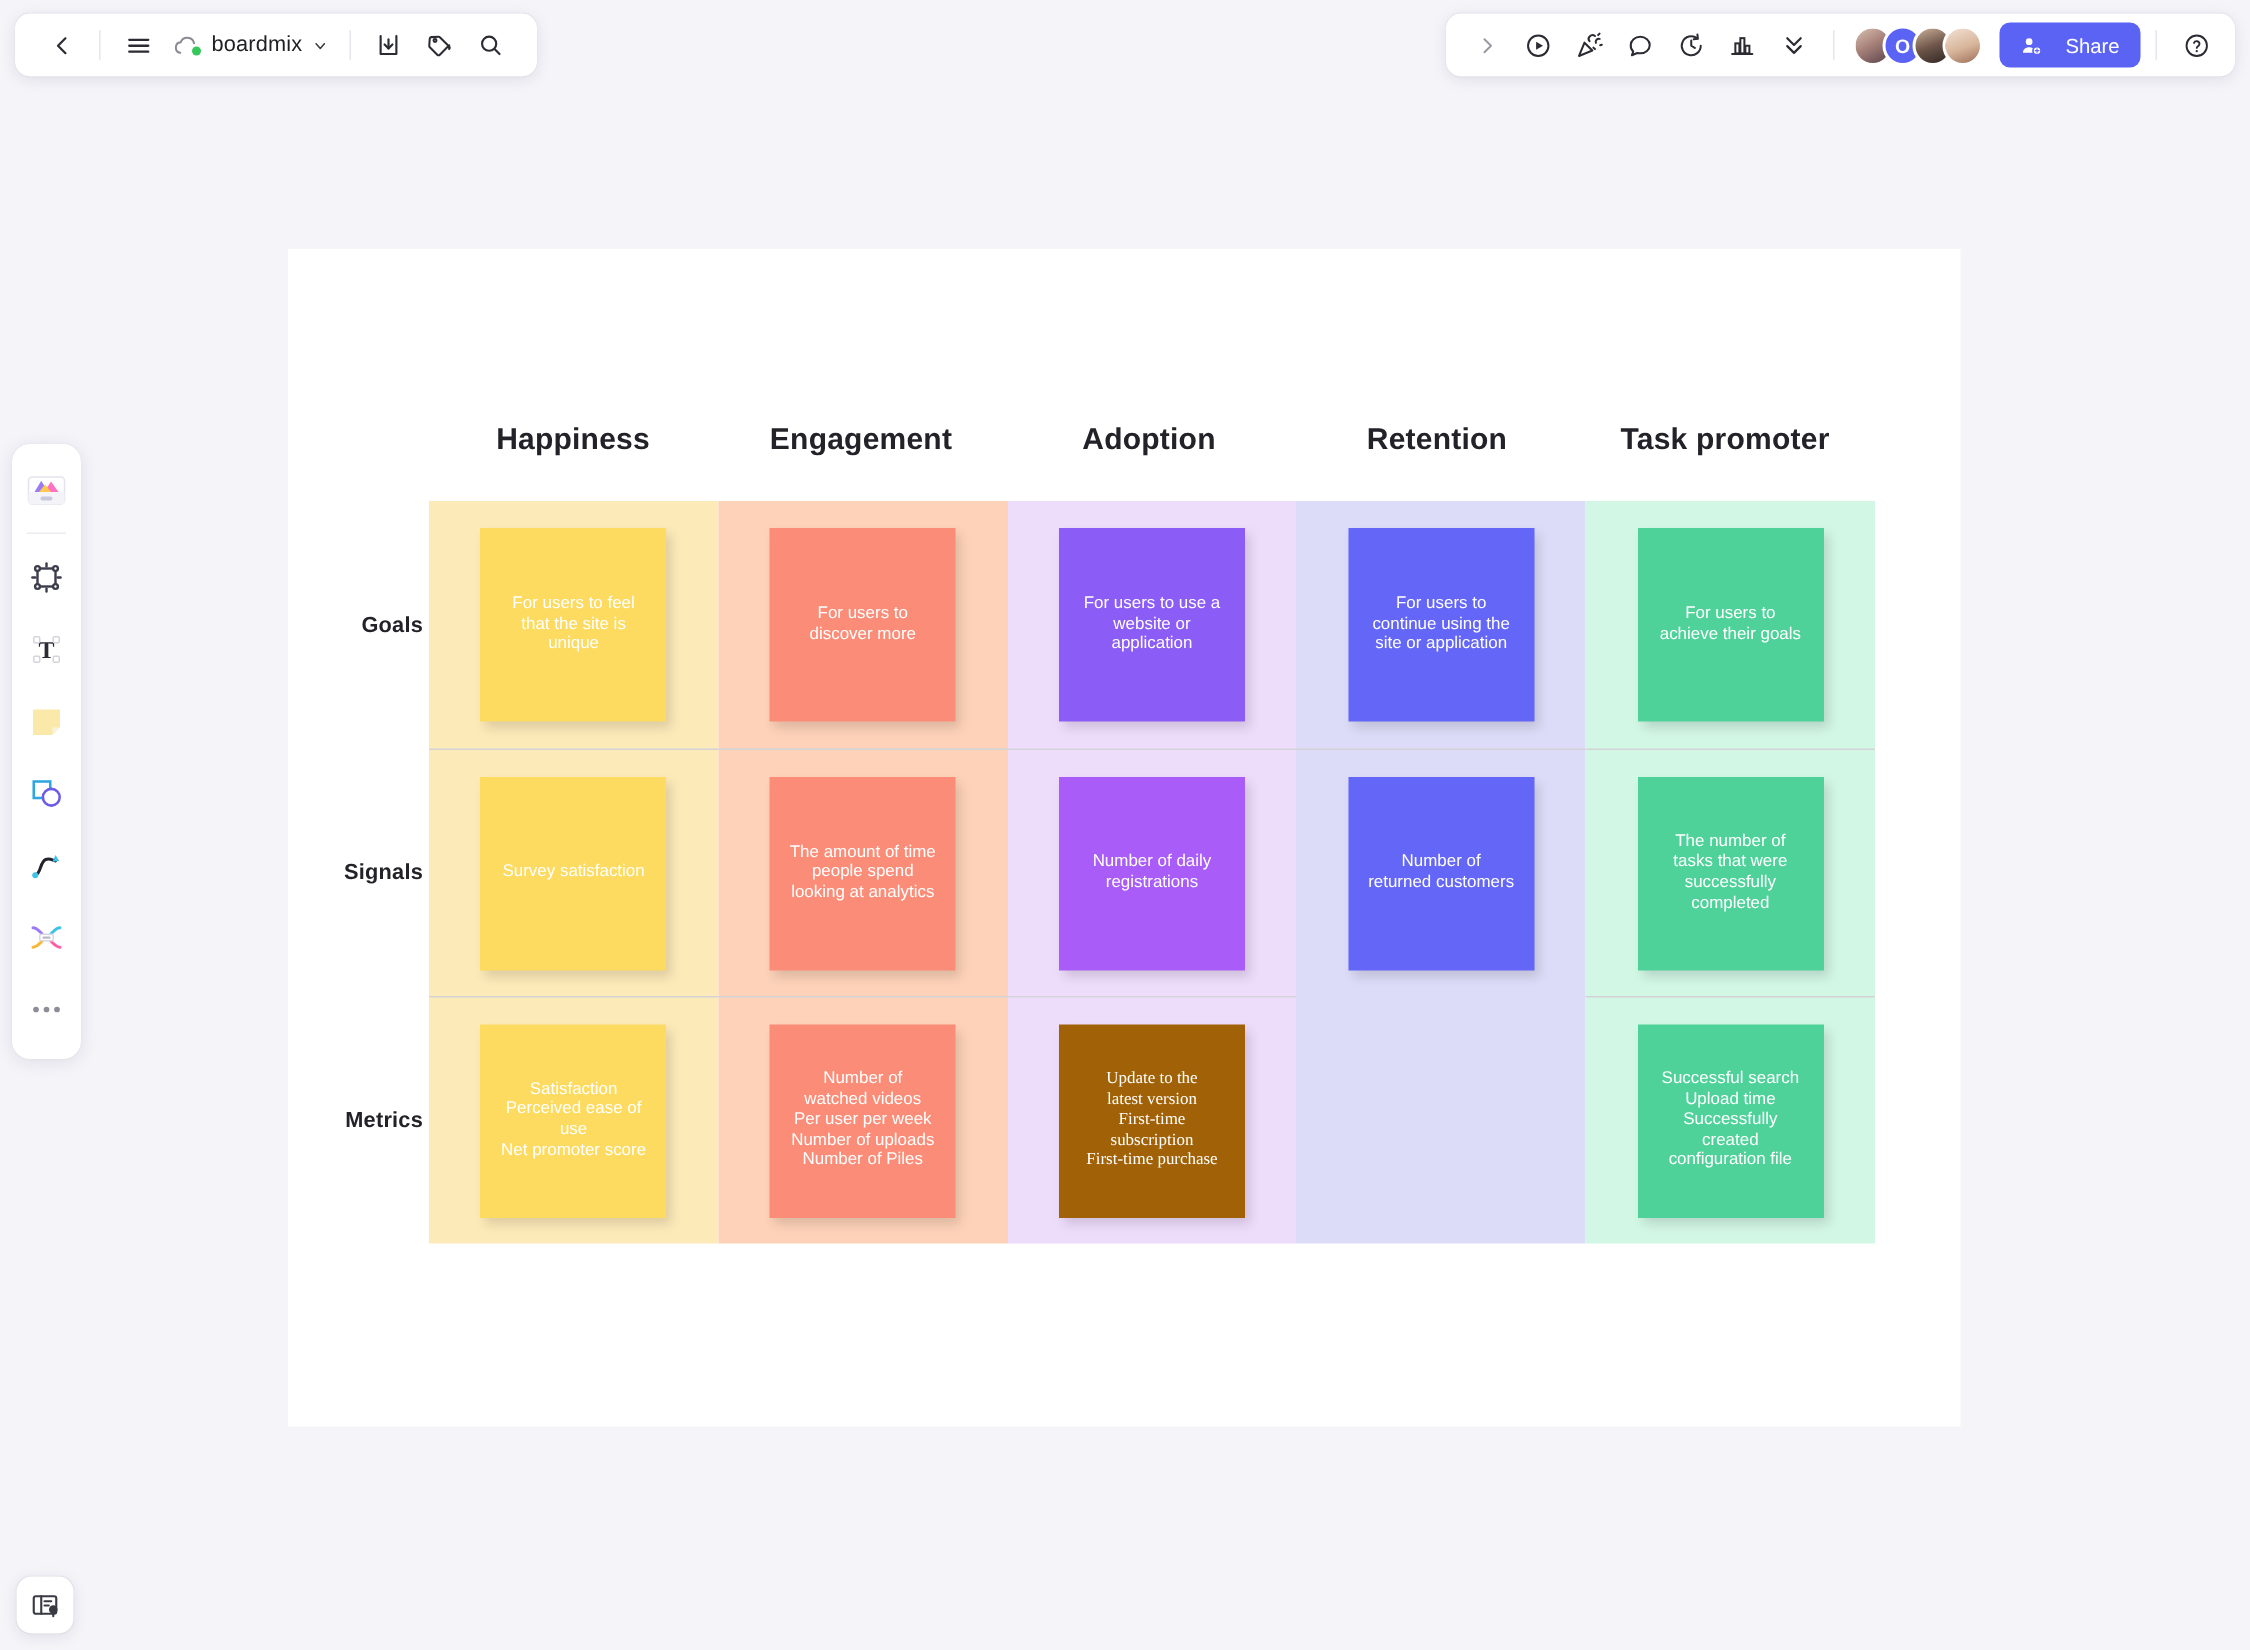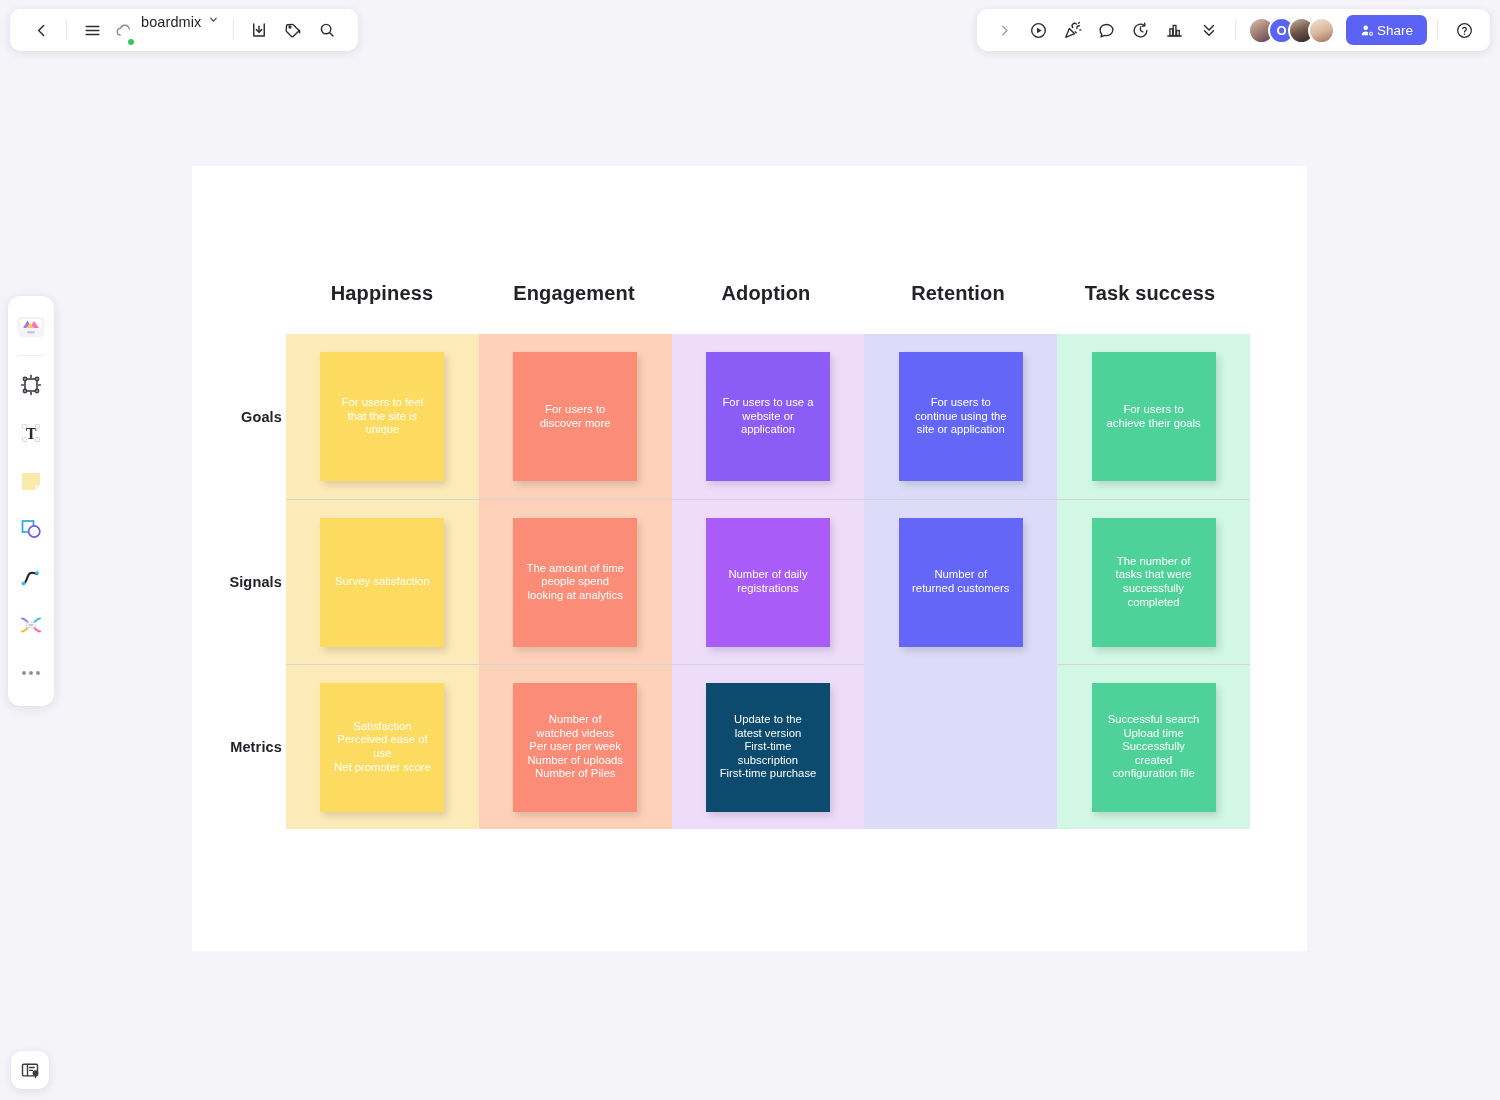--- a/index.html
+++ b/index.html
@@ -14,42 +14,42 @@
   
   .tl-bar {
     position: absolute; left: 10px; top: 9px;
     height: 42px; display: flex; align-items: center;
     background: #fff; border-radius: 10px;
     box-shadow: 0 2px 10px rgba(30,30,60,.10), 0 0 1px rgba(0,0,0,.08);
     padding: 0 14px; gap: 0px;
   }
   .tl-bar .ic { width: 34px; height: 34px; display: flex; align-items: center; justify-content: center; border-radius: 7px; cursor: pointer; }
   .tl-div { width: 1px; height: 20px; background: #e6e6ec; margin: 0 8px; }
-  .doc-chip { display: flex; gap: 7px; padding: 0 6px; height: 32px; border-radius: 7px; cursor: pointer; }
+  .doc-chip { display: flex; align-items: center; gap: 7px; padding: 0 6px; height: 32px; border-radius: 7px; cursor: pointer; }
   .doc-name { font-size: 14.5px; color: #1f1f24; font-weight: 500; letter-spacing: .1px; }
 
   
   .tr-bar {
     position: absolute; right: 10px; top: 9px;
     height: 42px; display: flex; align-items: center;
     background: #fff; border-radius: 10px;
     box-shadow: 0 2px 10px rgba(30,30,60,.10), 0 0 1px rgba(0,0,0,.08);
     padding: 0 10px 0 12px; gap: 2px;
   }
   .tr-bar .ic { width: 32px; height: 32px; display: flex; align-items: center; justify-content: center; border-radius: 7px; cursor: pointer; }
   .avatars { display: flex; align-items: center; margin-left: 2px; }
   .av { width: 27px; height: 27px; border-radius: 50%; border: 2px solid #fff; margin-left: -7px; overflow: hidden; position: relative; cursor: pointer; }
   .av:first-child { margin-left: 0; }
   .av1 { background: linear-gradient(150deg,#d7c0b2 0%,#a9837a 45%,#58414a 100%); }
   .av2 { background: #5b63f5; display: flex; align-items: center; justify-content: center; }
   .av2 span { color: #fff; font-size: 13px; font-weight: 600; line-height: 1; }
   .av3 { background: linear-gradient(160deg,#cbb09a 0%,#6e564a 50%,#2e2622 100%); }
   .av4 { background: linear-gradient(160deg,#f2e2d6 0%,#d8b59a 55%,#9a6f58 100%); }
   .share-btn {
-    display: flex; align-items: center; gap: 2px;
+    display: flex; align-items: center; gap: 15px;
     background: #5b63f5; color: #fff; border: none;
     height: 30px; padding: 0 14px; border-radius: 7px;
     font-size: 13.5px; font-family: "Liberation Sans", sans-serif; font-weight: 500;
     cursor: pointer; margin-left: 9px;
   }
 
   
   .rail {
     position: absolute; left: 8px; top: 296px;
     width: 46px; background: #fff; border-radius: 12px;
@@ -323,21 +323,21 @@
       <line x1="18.6" y1="18.2" x2="18.6" y2="21"></line>
     </svg>
   </div>
 
   <div class="grid-wrap">
     <div class="col-head-row">
       <div class="col-head">Happiness</div>
       <div class="col-head">Engagement</div>
       <div class="col-head">Adoption</div>
       <div class="col-head">Retention</div>
-      <div class="col-head">Task success</div>
+      <div class="col-head">Task promoter</div>
     </div>
 
     <div class="row-labels">
       <div class="row-label">Goals</div>
       <div class="row-label">Signals</div>
       <div class="row-label">Metrics</div>
     </div>
 
     <div class="grid" id="grid">
         <div class="col" style="background: rgb(253, 234, 185);">
@@ -378,21 +378,21 @@
           <div class="cell r0">
             <div class="note" style="background: #8b5cf6;">For users to use a
 website or
 application</div>
           </div>
           <div class="cell r1">
             <div class="note" style="background: rgb(169, 92, 248);">Number of daily
 registrations</div>
           </div>
           <div class="cell r2">
-            <div class="note" style="background: #0c4a6e;">Update to the
+            <div class="note" style="background: #a16207; font-family: Liberation Serif, serif;">Update to the
 latest version
 First-time
 subscription
 First-time purchase</div>
           </div>
         </div>
         <div class="col" style="background: rgb(220, 220, 248);">
           <div class="cell r0">
             <div class="note" style="background: rgb(99, 102, 247);">For users to
 continue using the

